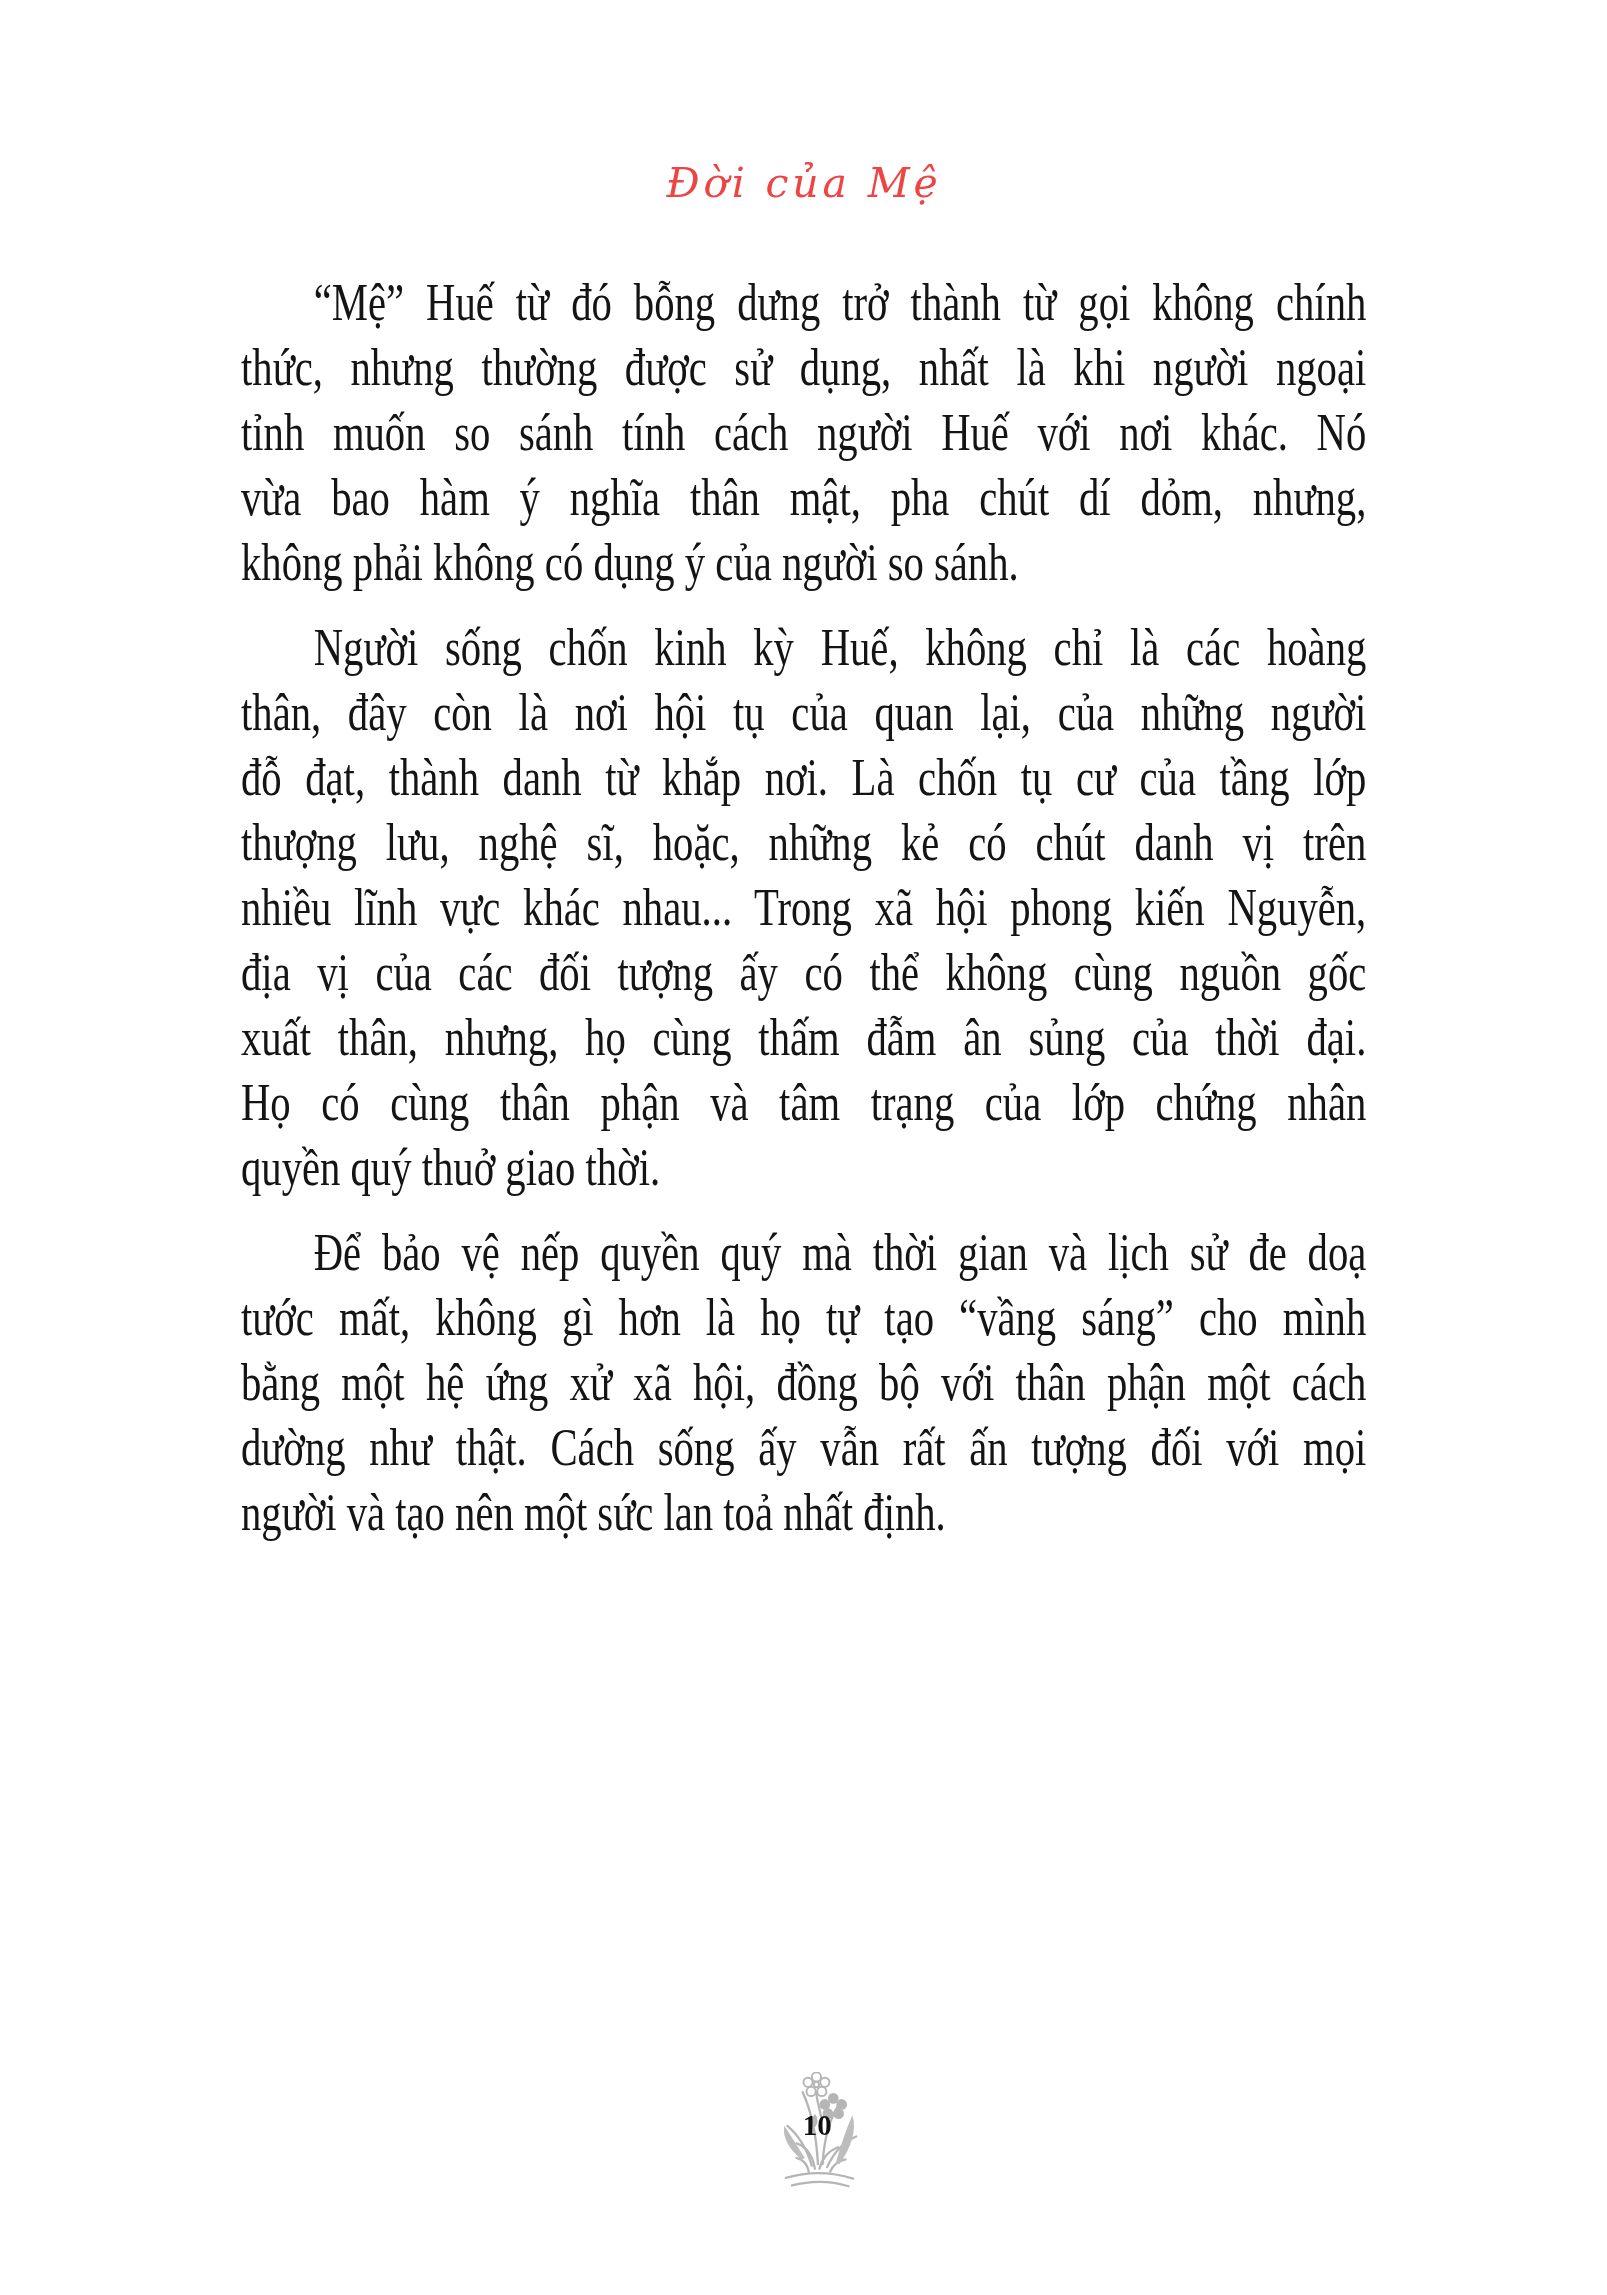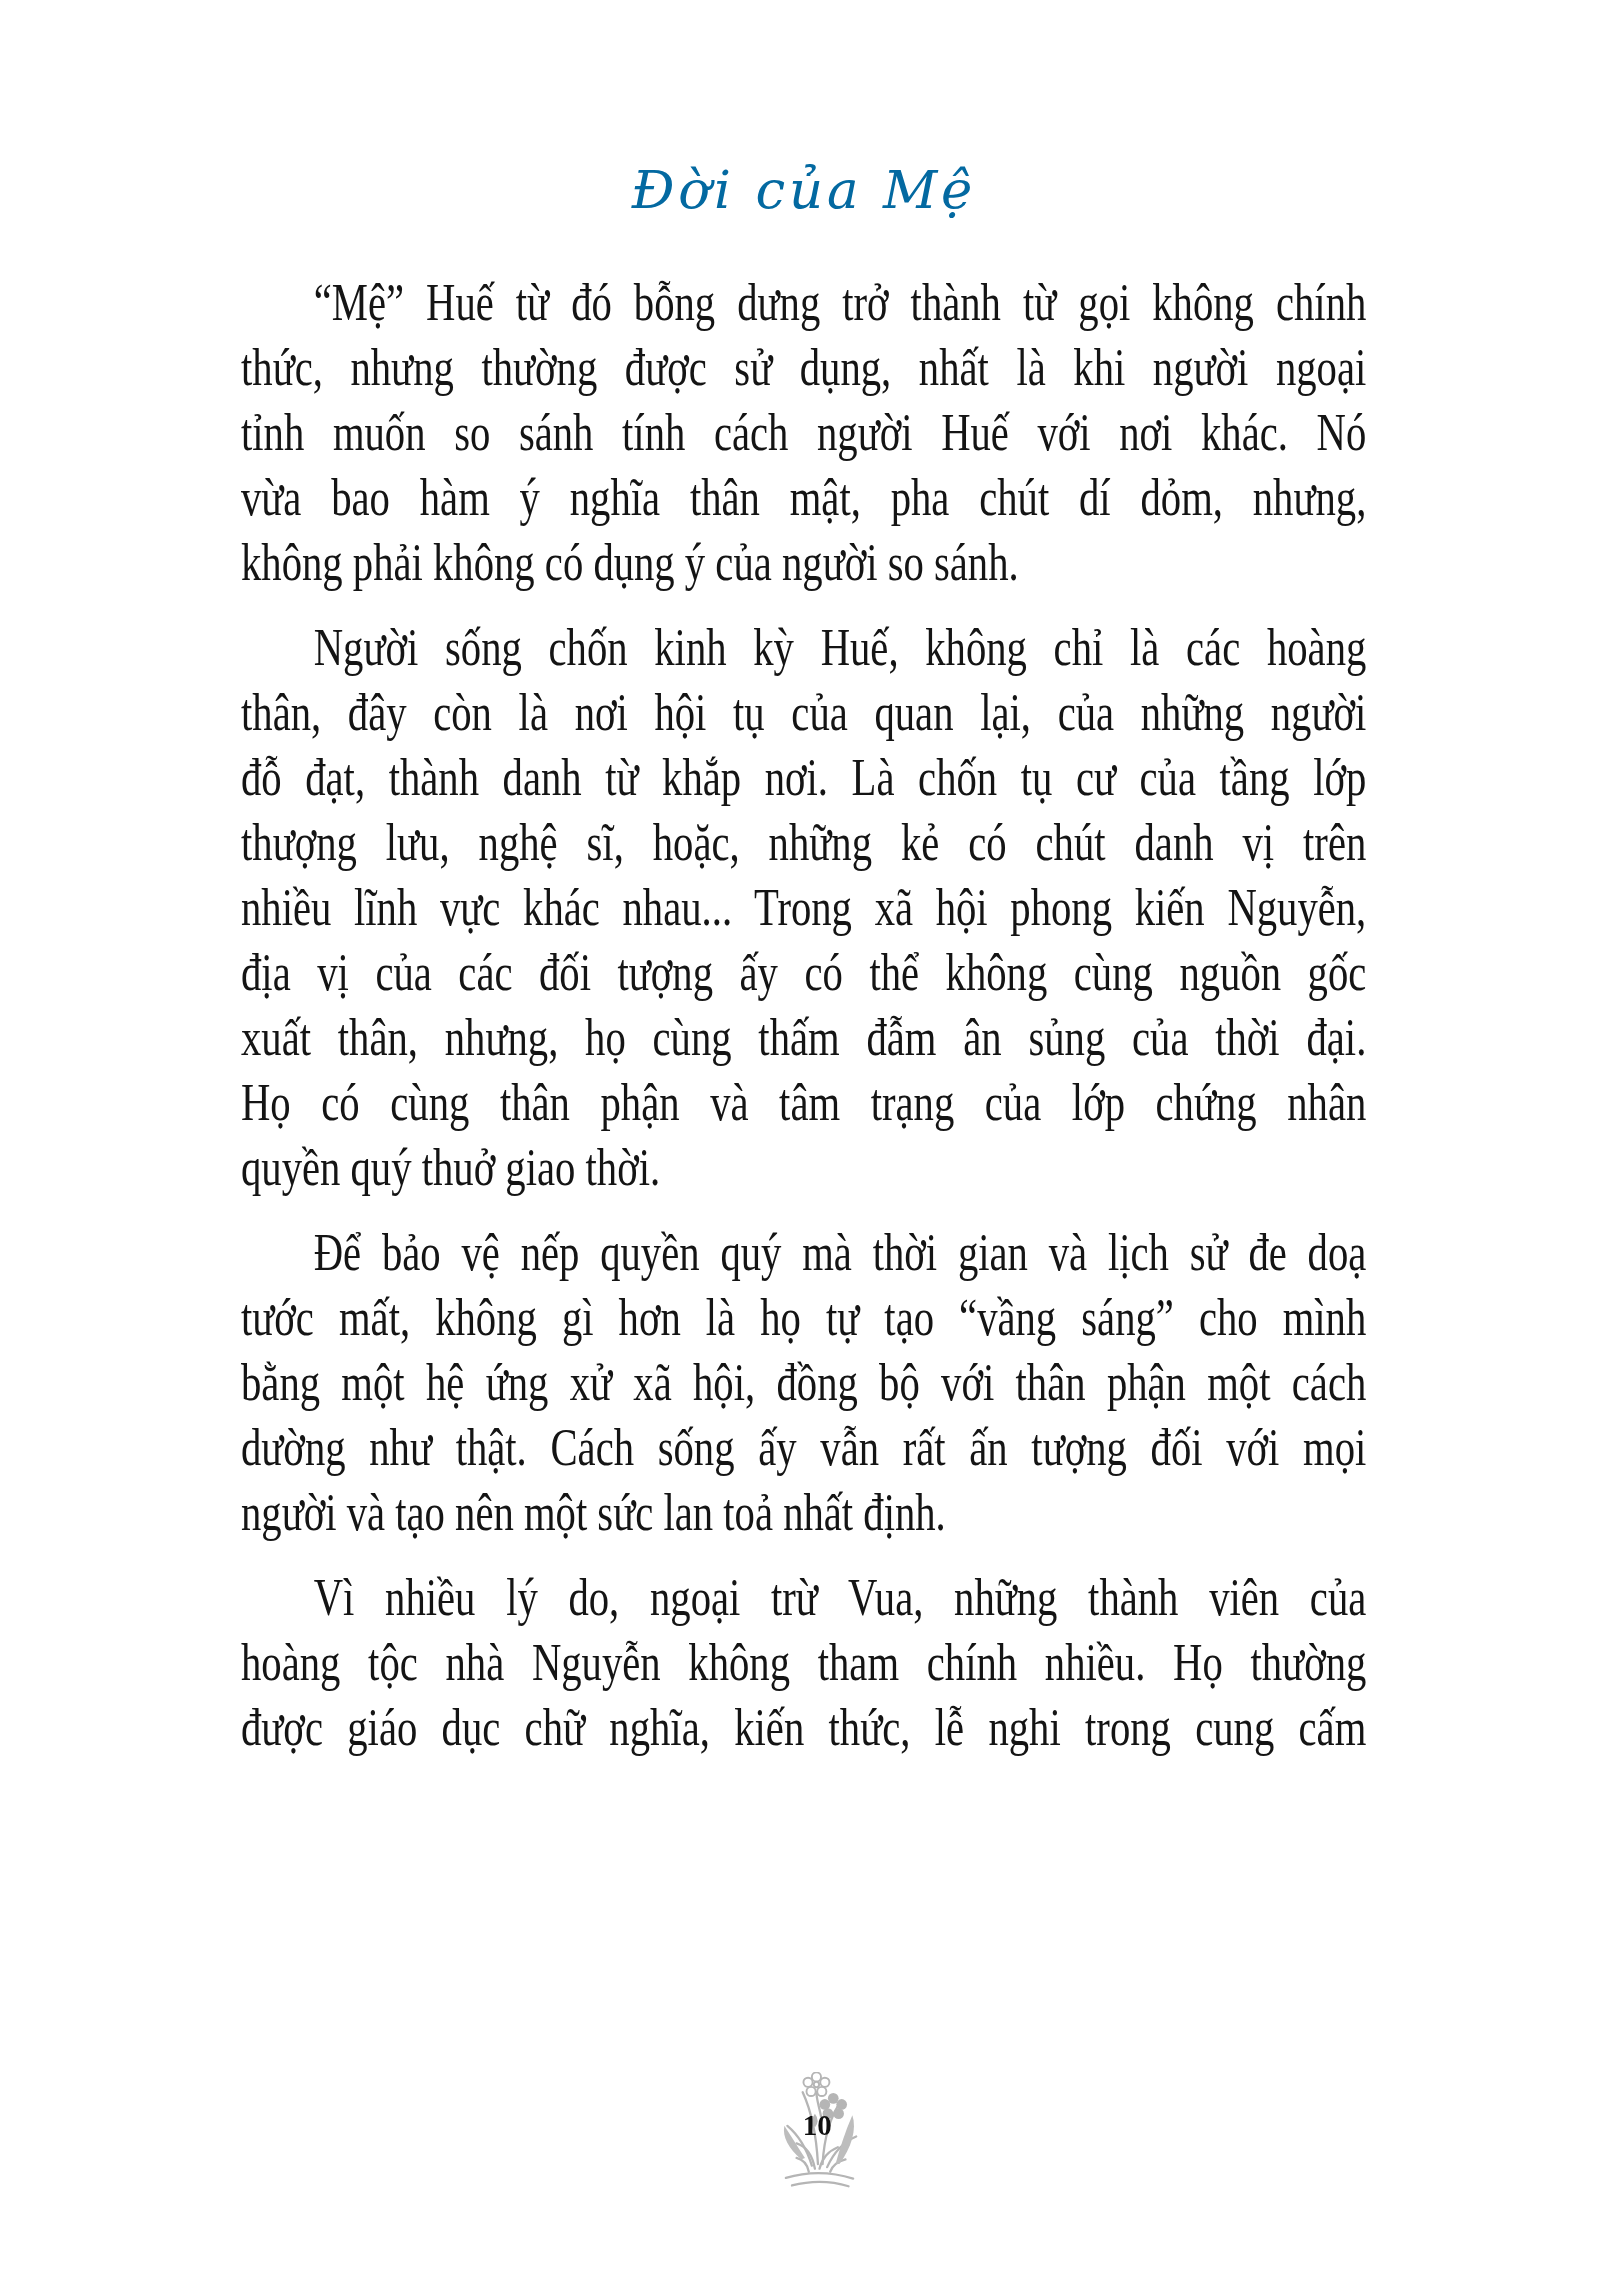--- a/index.html
+++ b/index.html
@@ -18,23 +18,23 @@
   }
   
   .running-header {
     position: absolute;
     top: 159px;
     left: 0;
     width: 100%;
     text-align: center;
     font-family: "DejaVu Serif", serif;
     font-style: italic;
-    font-size: 53px;
+    font-size: 41px;
     letter-spacing: 3.8px;
-    color: #0369a1;
+    color: #ef4444;
   }
   
   .content {
     position: absolute;
     left: 241px;
     top: 270px;
     width: 1126px;
   }
   .para {
     margin: 0 0 20px 0;
@@ -111,25 +111,20 @@
 
     <div class="para">
       <span class="line first">Để bảo vệ nếp quyền quý mà thời gian và lịch sử đe doạ</span>
       <span class="line">tước mất, không gì hơn là họ tự tạo “vầng sáng” cho mình</span>
       <span class="line">bằng một hệ ứng xử xã hội, đồng bộ với thân phận một cách</span>
       <span class="line">dường như thật. Cách sống ấy vẫn rất ấn tượng đối với mọi</span>
       <span class="line short">người và tạo nên một sức lan toả nhất định.</span>
     </div>
 
 
-    <div class="para">
-      <span class="line first">Vì nhiều lý do, ngoại trừ Vua, những thành viên của</span>
-      <span class="line">hoàng tộc nhà Nguyễn không tham chính nhiều. Họ thường</span>
-      <span class="line">được giáo dục chữ nghĩa, kiến thức, lễ nghi trong cung cấm</span>
-    </div>
 
   </div>
 
   <div class="footer">
     <svg width="107" height="123" viewBox="0 0 140 160" fill="none" stroke="#b5b5b5" stroke-width="3" stroke-linecap="round">
 
       <path d="M68,120 C66,84 60,52 48,26"></path>
       <path d="M74,120 C76,86 84,58 98,38"></path>
       <path d="M60,122 C52,96 40,80 28,70"></path>
       <path d="M80,124 C90,102 104,90 118,84"></path>

